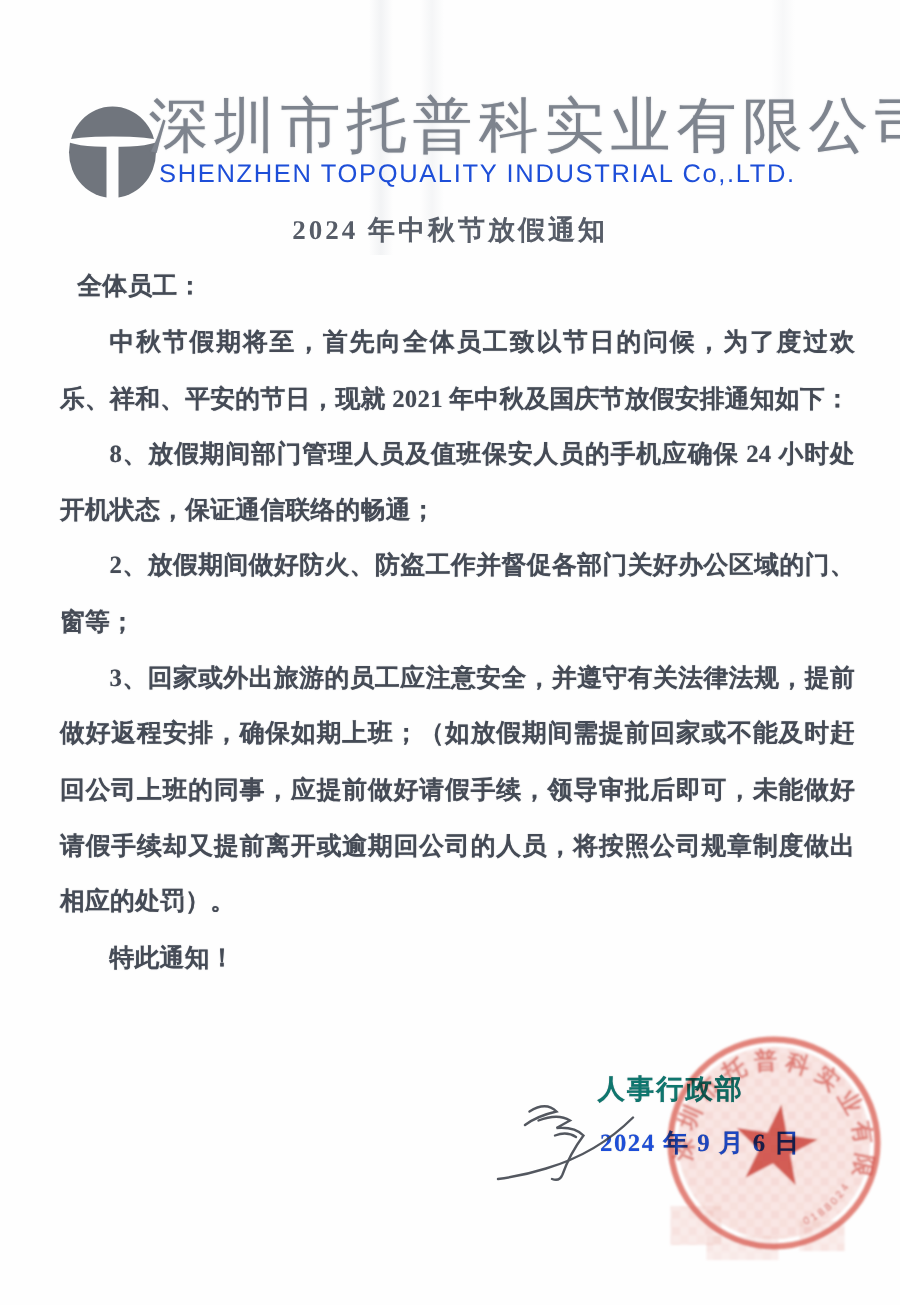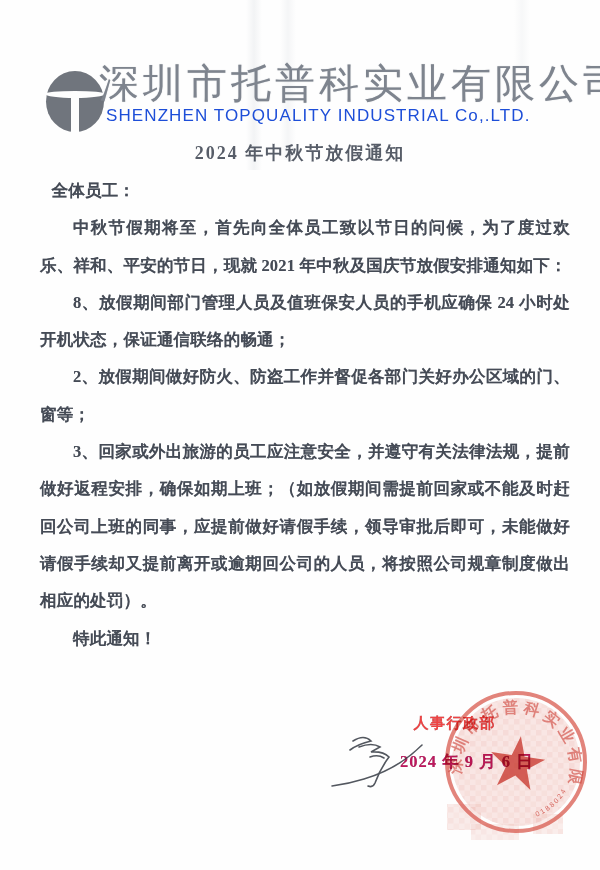--- a/index.html
+++ b/index.html
@@ -33,26 +33,26 @@
     margin:0;font-size:16.5px;line-height:37.3px;color:#454b56;
     font-weight:600;text-align:justify;letter-spacing:.2px;
     text-shadow:0 0 .6px rgba(69,75,86,.5);
   }
   .body-text p.indent{text-indent:2em;}
   .body-text p.salutation{text-indent:.7em;}
   .body-text p.gap{margin-top:17px;}
   
   .dept{
     position:absolute;right:104px;top:714px;
-    font-size:15px;font-weight:600;color:#ef4444;letter-spacing:1.5px;
+    font-size:18px;font-weight:600;color:#0f766e;letter-spacing:1.5px;
     text-shadow:0 0 .6px rgba(69,75,86,.5);
   }
   .date{
     position:absolute;left:400px;top:751px;
-    font-size:16.5px;font-weight:600;color:#be185d;letter-spacing:1px;
+    font-size:16.5px;font-weight:600;color:#1d4ed8;letter-spacing:1px;
     text-shadow:0 0 .6px rgba(69,75,86,.5);
   }
   .signature{position:absolute;left:326px;top:731px;}
   .stamp{position:absolute;left:437px;top:686px;mix-blend-mode:multiply;}
   
   .streak{position:absolute;top:0;width:16px;height:170px;pointer-events:none;
     background:linear-gradient(to right,rgba(200,205,212,0),rgba(200,205,212,.22),rgba(200,205,212,0));}
   .streak.s1{left:246px;}
   .streak.s2{left:280px;height:160px;opacity:.8;}
   .streak.s3{left:514px;height:70px;opacity:.6;}

